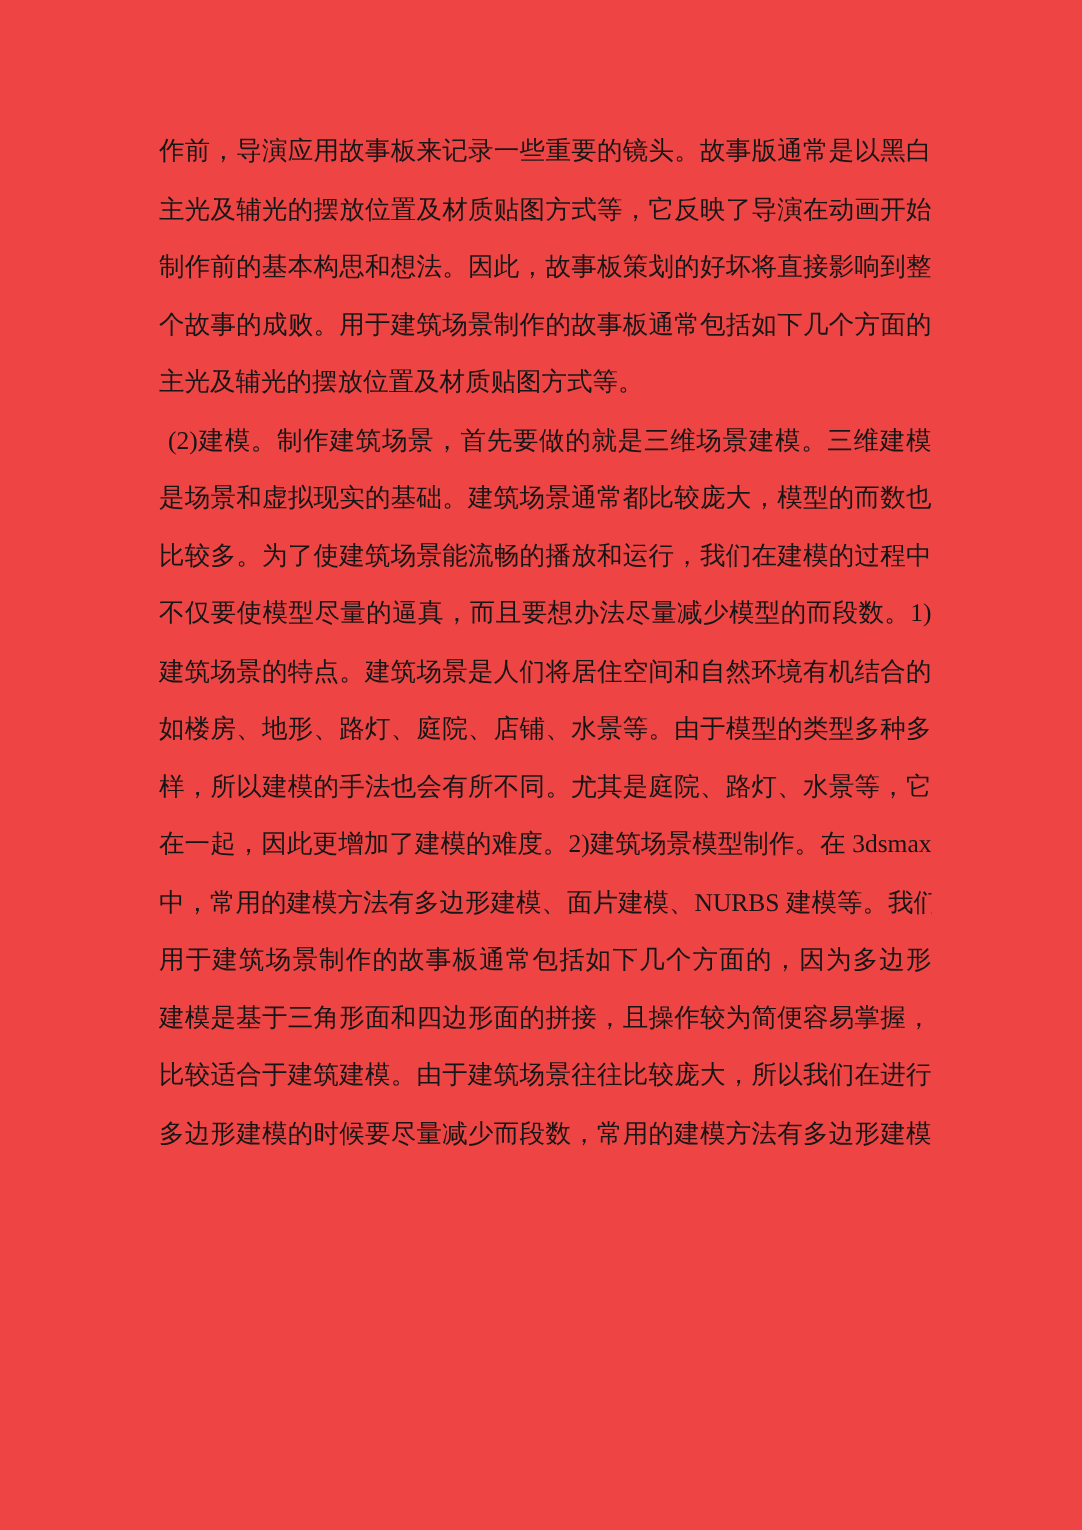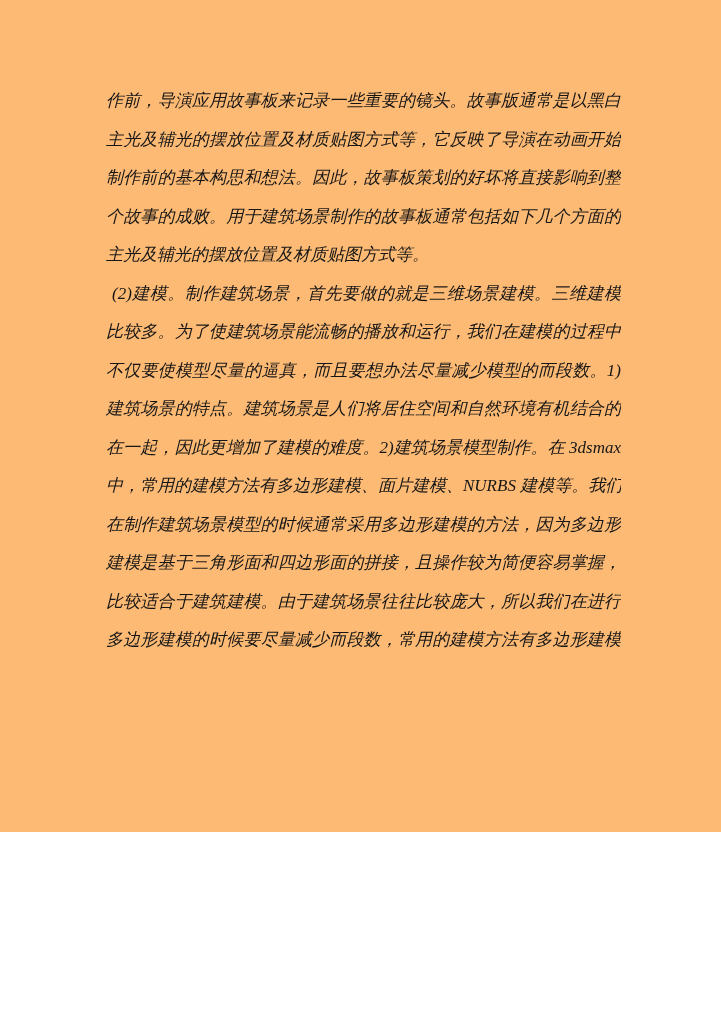--- a/index.html
+++ b/index.html
@@ -8,24 +8,23 @@
   }
   body {
     width: 721px;
     height: 1020px;
     background: #ffffff;
     font-family: "Liberation Serif", "DejaVu Serif", serif;
   }
   .page {
     position: relative;
     width: 721px;
-    height: 832px;
-    background: #fdba74;
+    height: 1020px;
+    background: #ef4444;
     overflow: hidden;
-    font-style: italic;
   }
   .text-block {
     position: absolute;
     left: 106px;
     top: 82px;
     width: 515px;
     font-size: 17px;
     color: #161616;
     font-weight: 400;
   }
@@ -56,25 +55,28 @@
     <div class="paragraph">
       <div class="line">作前，导演应用故事板来记录一些重要的镜头。故事版通常是以黑白</div>
       <div class="line">主光及辅光的摆放位置及材质贴图方式等，它反映了导演在动画开始</div>
       <div class="line">制作前的基本构思和想法。因此，故事板策划的好坏将直接影响到整</div>
       <div class="line">个故事的成败。用于建筑场景制作的故事板通常包括如下几个方面的</div>
       <div class="line flush">主光及辅光的摆放位置及材质贴图方式等。</div>
     </div>
 
     <div class="paragraph">
       <div class="line indent">(2)建模。制作建筑场景，首先要做的就是三维场景建模。三维建模</div>
+      <div class="line">是场景和虚拟现实的基础。建筑场景通常都比较庞大，模型的而数也</div>
       <div class="line">比较多。为了使建筑场景能流畅的播放和运行，我们在建模的过程中</div>
       <div class="line">不仅要使模型尽量的逼真，而且要想办法尽量减少模型的而段数。1)</div>
       <div class="line">建筑场景的特点。建筑场景是人们将居住空间和自然环境有机结合的</div>
+      <div class="line">如楼房、地形、路灯、庭院、店铺、水景等。由于模型的类型多种多</div>
+      <div class="line">样，所以建模的手法也会有所不同。尤其是庭院、路灯、水景等，它</div>
       <div class="line">在一起，因此更增加了建模的难度。2)建筑场景模型制作。在 3dsmax</div>
       <div class="line">中，常用的建模方法有多边形建模、面片建模、NURBS 建模等。我们</div>
-      <div class="line">在制作建筑场景模型的时候通常采用多边形建模的方法，因为多边形</div>
+      <div class="line">用于建筑场景制作的故事板通常包括如下几个方面的，因为多边形</div>
       <div class="line">建模是基于三角形面和四边形面的拼接，且操作较为简便容易掌握，</div>
       <div class="line">比较适合于建筑建模。由于建筑场景往往比较庞大，所以我们在进行</div>
       <div class="line">多边形建模的时候要尽量减少而段数，常用的建模方法有多边形建模</div>
     </div>
 
   </div>
 </div>
 
 </body></html>

